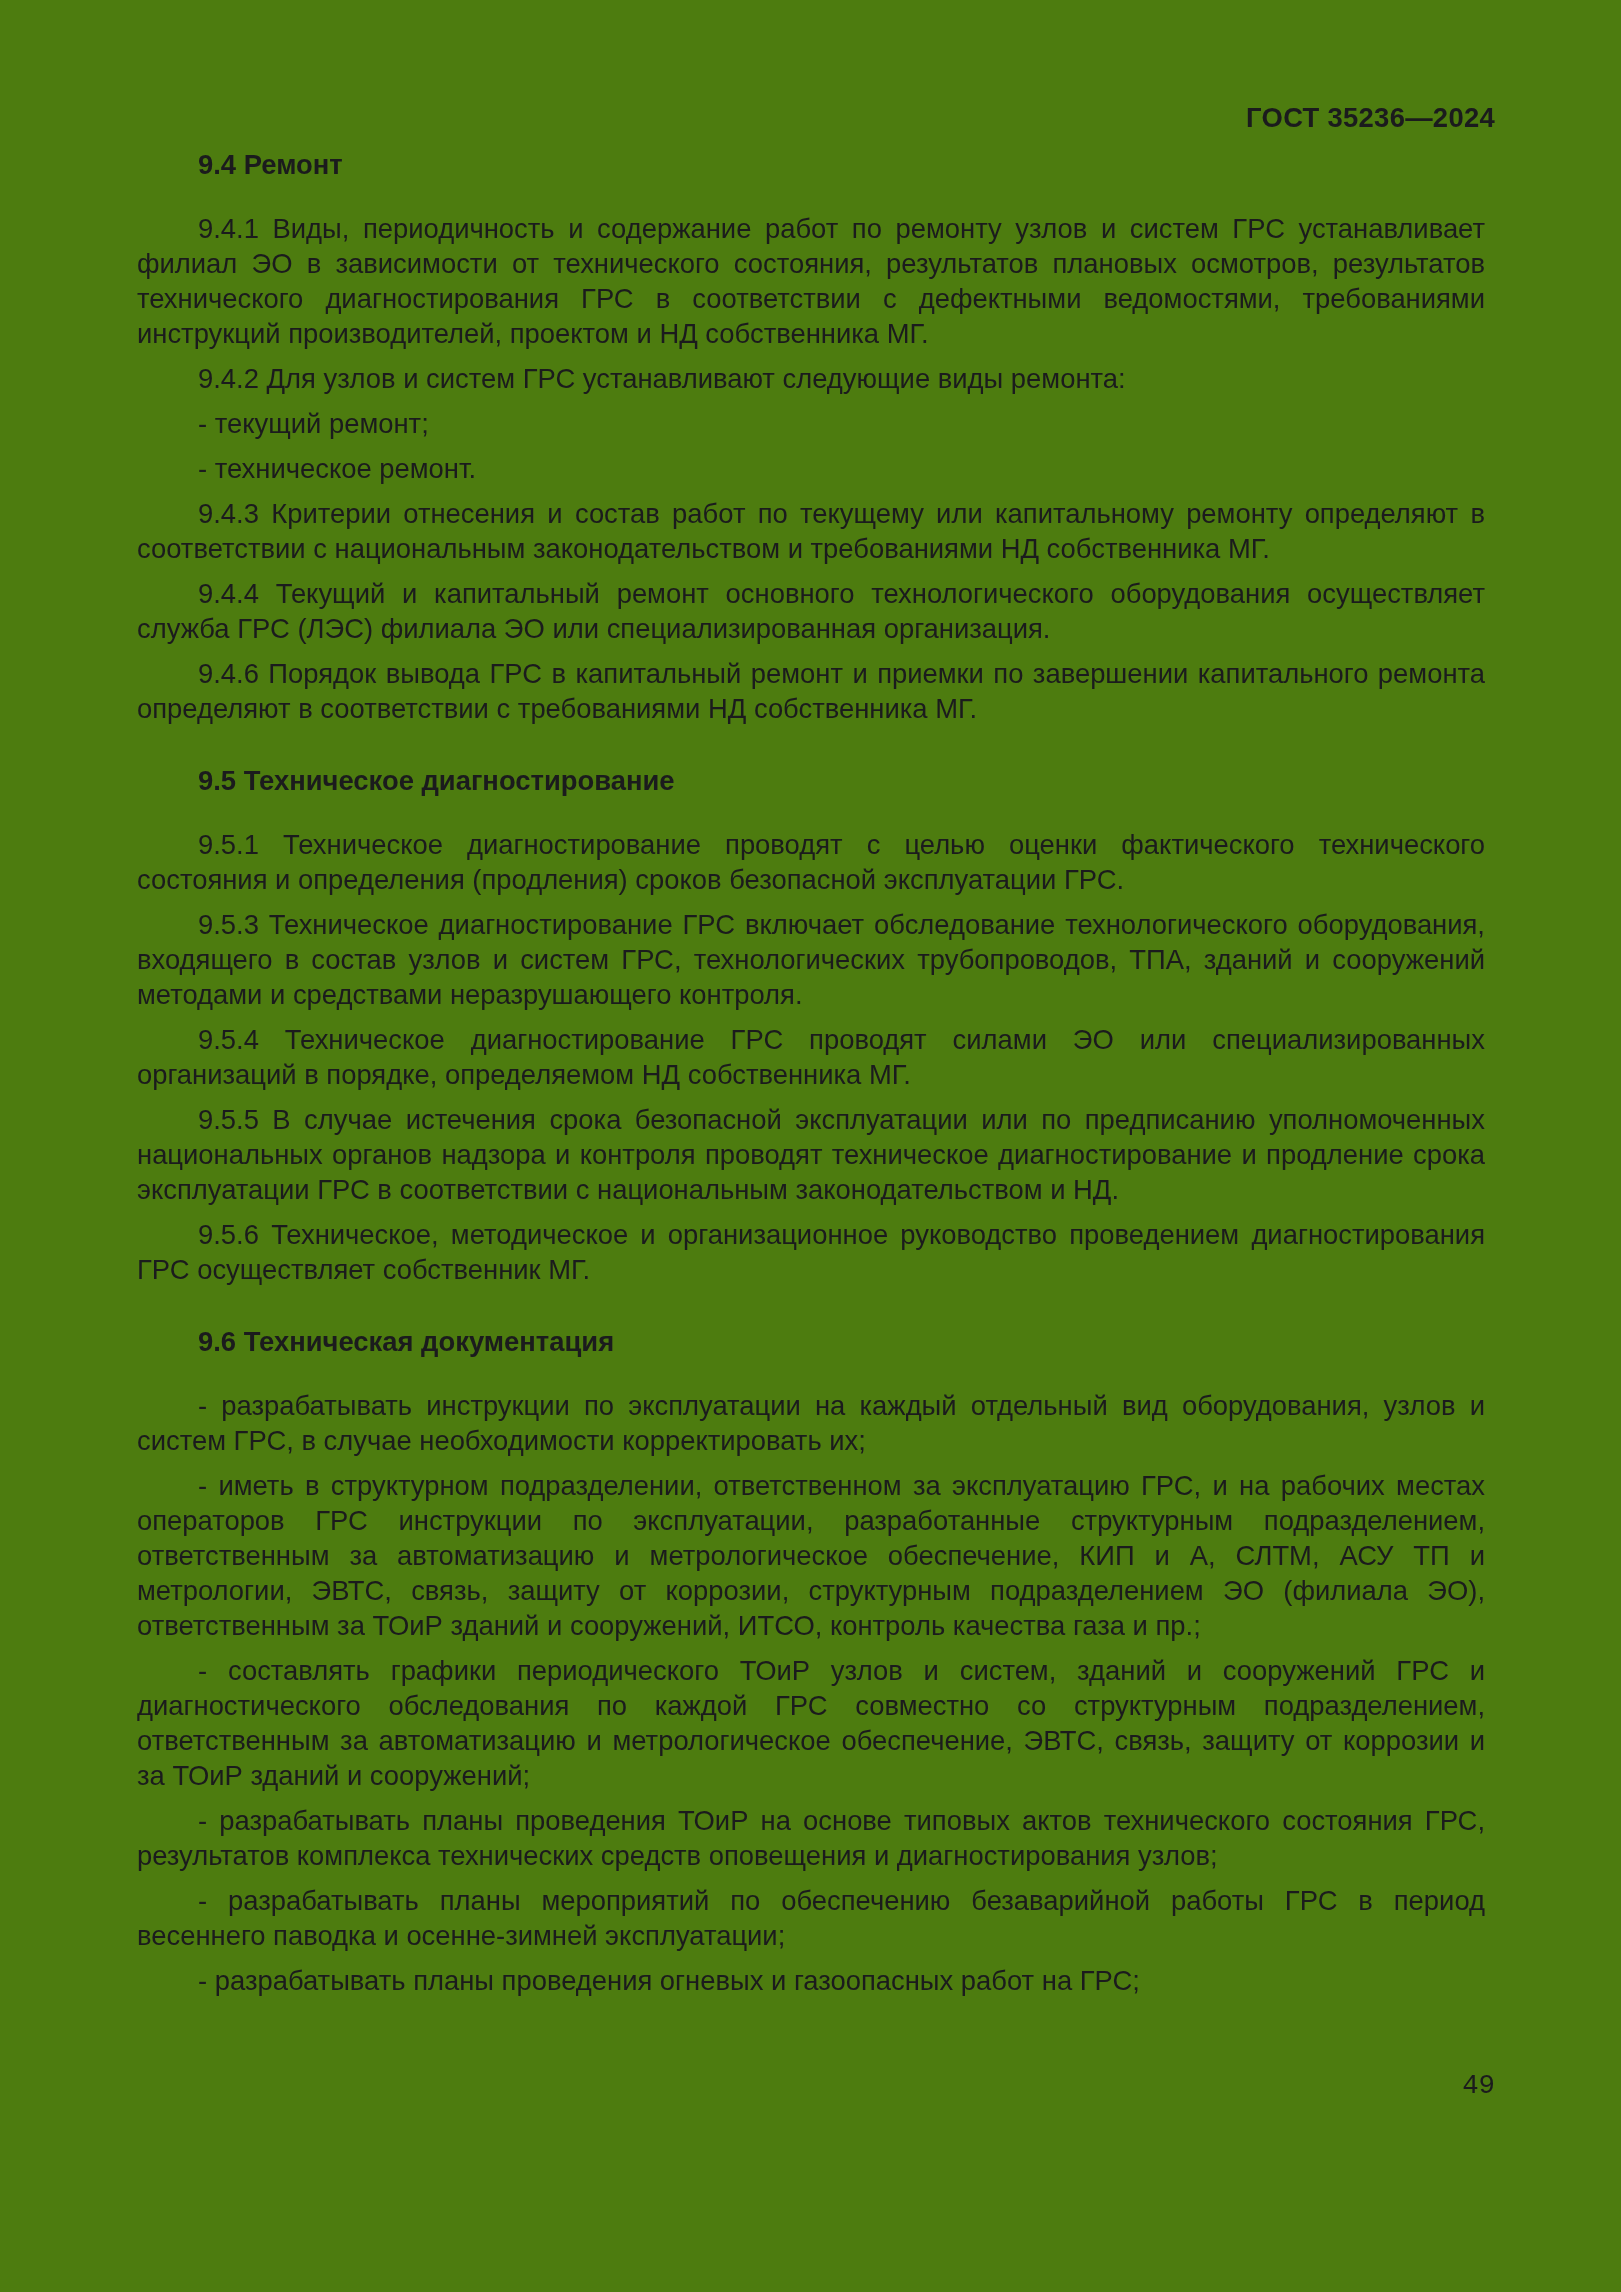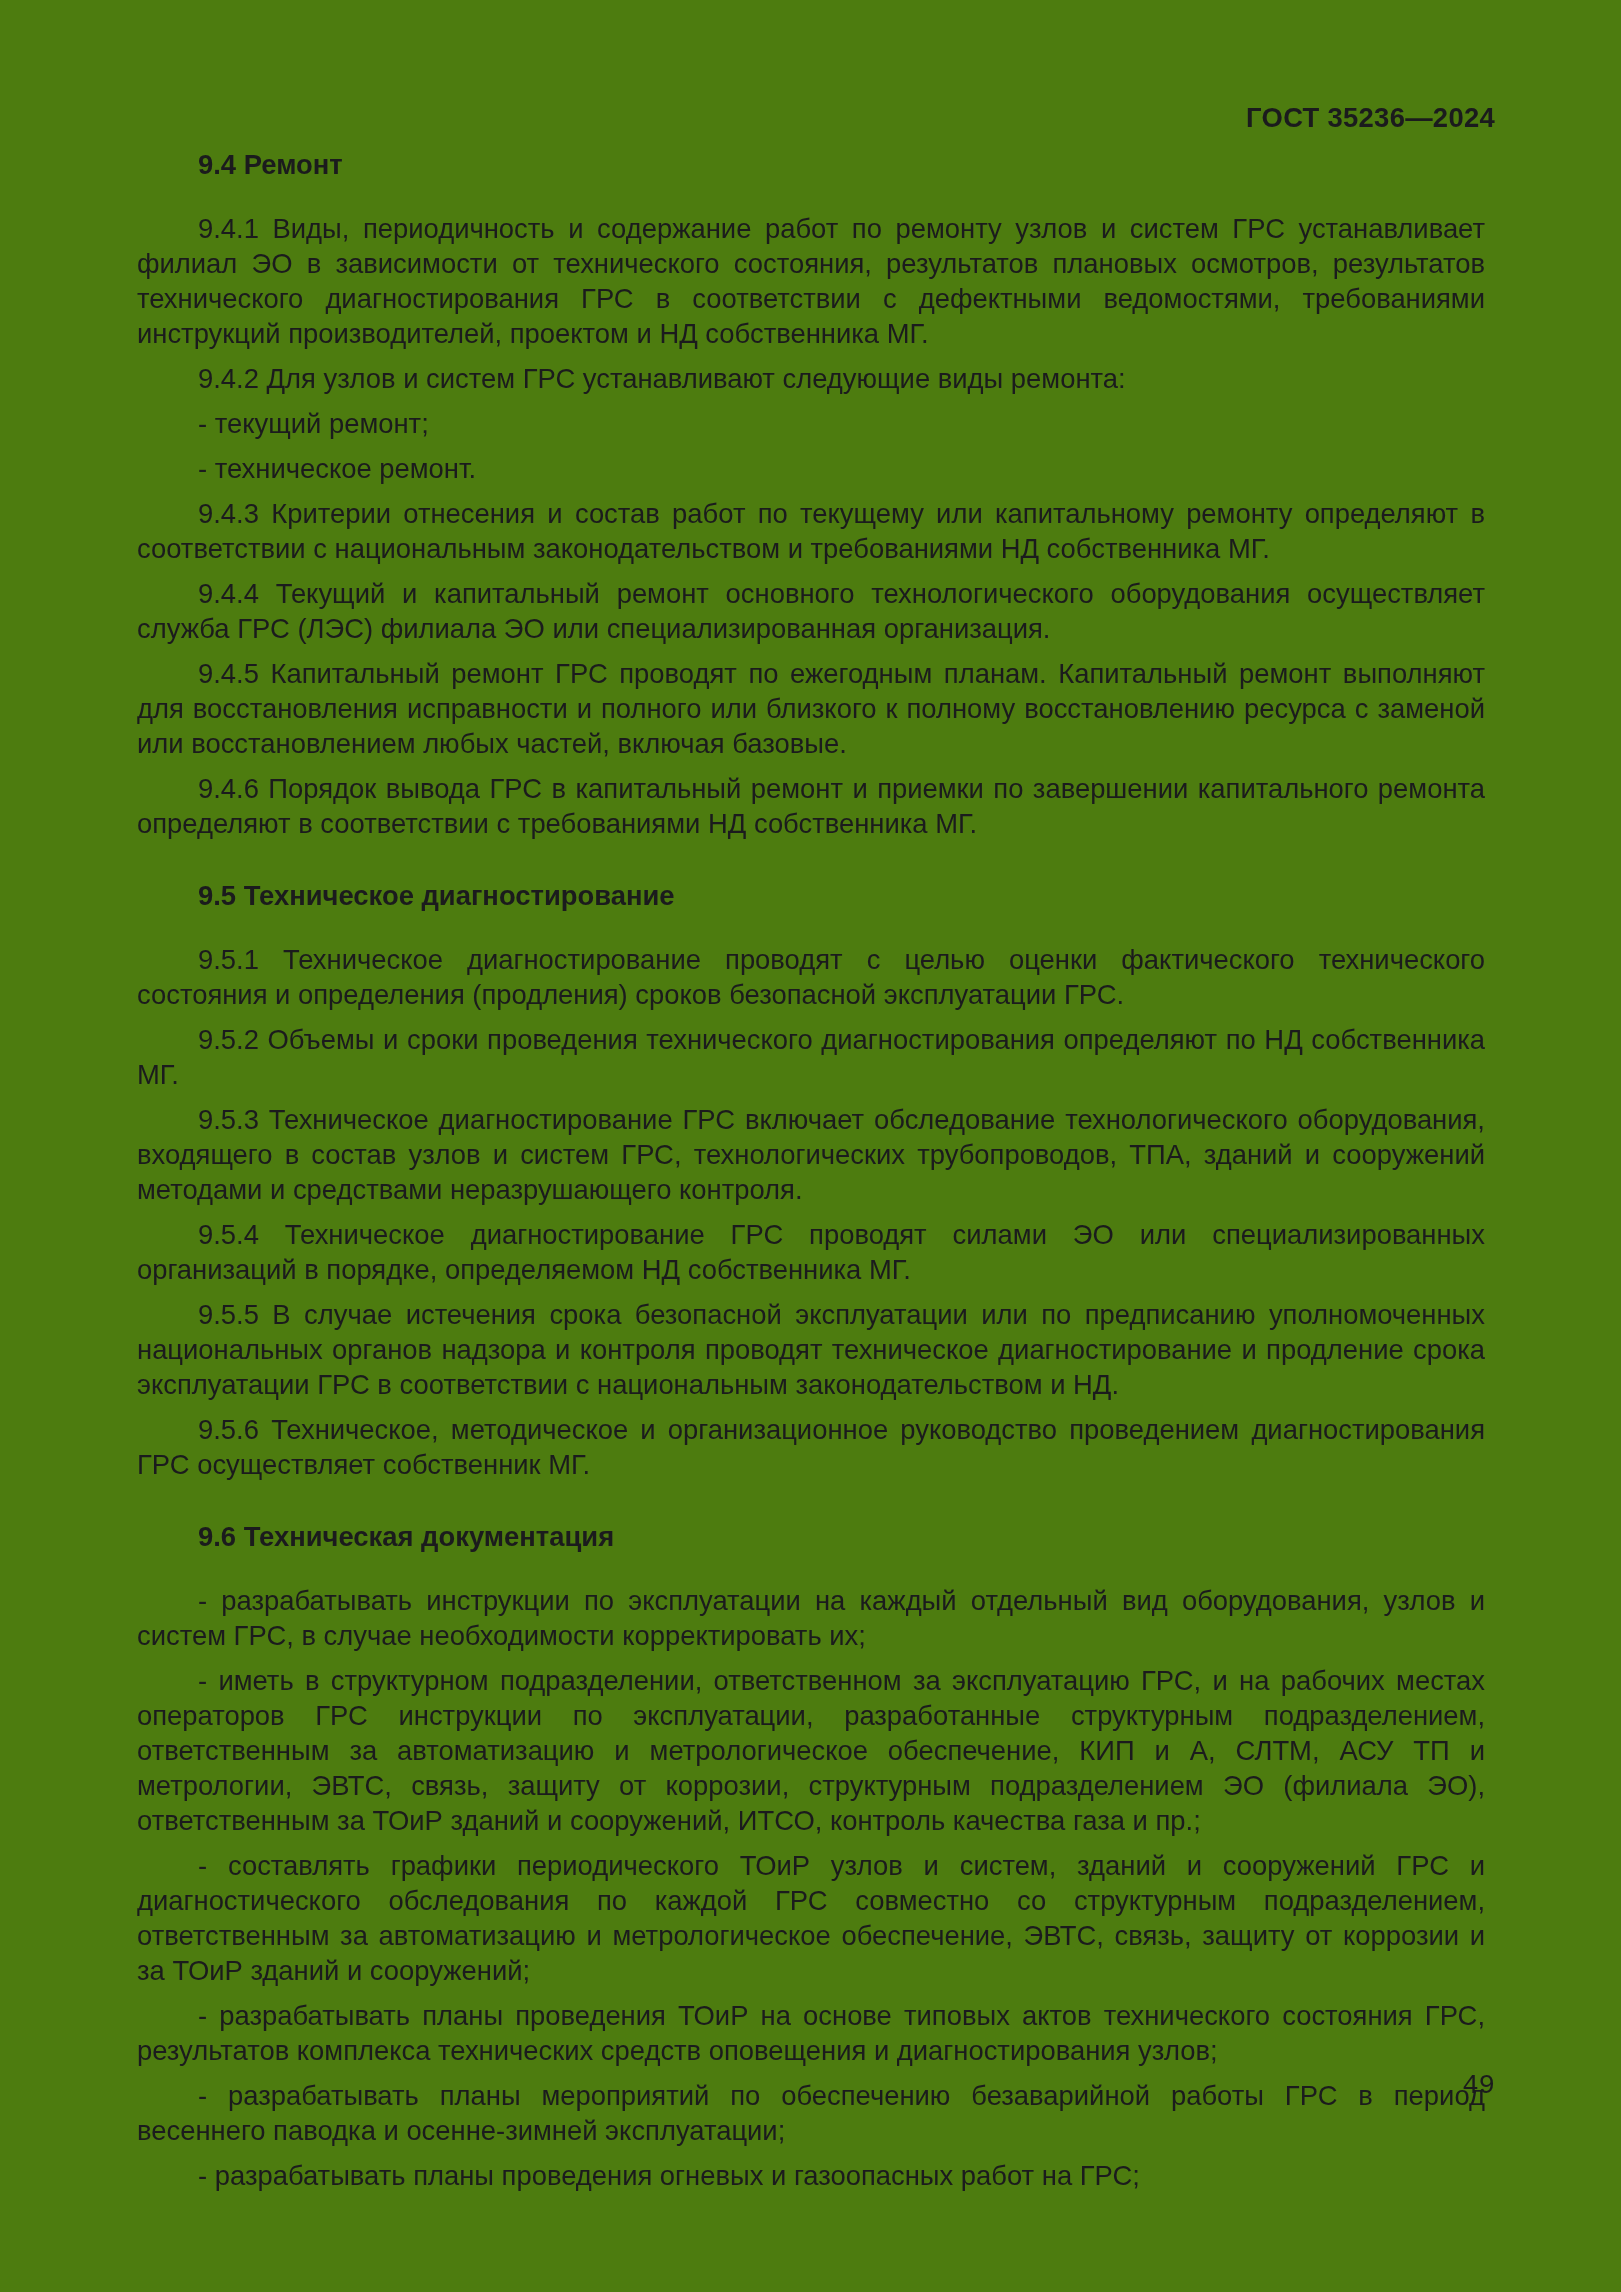--- a/index.html
+++ b/index.html
@@ -70,25 +70,23 @@
   </div>
 
   <div class="content" id="content">
       <div class="block heading">9.4 Ремонт</div>
       <div class="block para">9.4.1 Виды, периодичность и содержание работ по ремонту узлов и систем ГРС устанавливает филиал ЭО в зависимости от технического состояния, результатов плановых осмотров, результатов технического диагностирования ГРС в соответствии с дефектными ведомостями, требованиями инструкций производителей, проектом и НД собственника МГ.</div>
       <div class="block para">9.4.2 Для узлов и систем ГРС устанавливают следующие виды ремонта:</div>
       <div class="block list-item">- текущий ремонт;</div>
       <div class="block list-item">- техническое ремонт.</div>
       <div class="block para">9.4.3 Критерии отнесения и состав работ по текущему или капитальному ремонту определяют в соответствии с национальным законодательством и требованиями НД собственника МГ.</div>
       <div class="block para">9.4.4 Текущий и капитальный ремонт основного технологического оборудования осуществляет служба ГРС (ЛЭС) филиала ЭО или специализированная организация.</div>
-      <div class="block para">9.4.5 Капитальный ремонт ГРС проводят по ежегодным планам. Капитальный ремонт выполняют для восстановления исправности и полного или близкого к полному восстановлению ресурса с заменой или восстановлением любых частей, включая базовые.</div>
       <div class="block para">9.4.6 Порядок вывода ГРС в капитальный ремонт и приемки по завершении капитального ремонта определяют в соответствии с требованиями НД собственника МГ.</div>
       <div class="block heading">9.5 Техническое диагностирование</div>
       <div class="block para">9.5.1 Техническое диагностирование проводят с целью оценки фактического технического состояния и определения (продления) сроков безопасной эксплуатации ГРС.</div>
-      <div class="block para">9.5.2 Объемы и сроки проведения технического диагностирования определяют по НД собственника МГ.</div>
       <div class="block para">9.5.3 Техническое диагностирование ГРС включает обследование технологического оборудования, входящего в состав узлов и систем ГРС, технологических трубопроводов, ТПА, зданий и сооружений методами и средствами неразрушающего контроля.</div>
       <div class="block para">9.5.4 Техническое диагностирование ГРС проводят силами ЭО или специализированных организаций в порядке, определяемом НД собственника МГ.</div>
       <div class="block para">9.5.5 В случае истечения срока безопасной эксплуатации или по предписанию уполномоченных национальных органов надзора и контроля проводят техническое диагностирование и продление срока эксплуатации ГРС в соответствии с национальным законодательством и НД.</div>
       <div class="block para">9.5.6 Техническое, методическое и организационное руководство проведением диагностирования ГРС осуществляет собственник МГ.</div>
       <div class="block heading">9.6 Техническая документация</div>
       <div class="block list-item">- разрабатывать инструкции по эксплуатации на каждый отдельный вид оборудования, узлов и систем ГРС, в случае необходимости корректировать их;</div>
       <div class="block list-item">- иметь в структурном подразделении, ответственном за эксплуатацию ГРС, и на рабочих местах операторов ГРС инструкции по эксплуатации, разработанные структурным подразделением, ответственным за автоматизацию и метрологическое обеспечение, КИП и А, СЛТМ, АСУ ТП и метрологии, ЭВТС, связь, защиту от коррозии, структурным подразделением ЭО (филиала ЭО), ответственным за ТОиР зданий и сооружений, ИТСО, контроль качества газа и пр.;</div>
       <div class="block list-item">- составлять графики периодического ТОиР узлов и систем, зданий и сооружений ГРС и диагностического обследования по каждой ГРС совместно со структурным подразделением, ответственным за автоматизацию и метрологическое обеспечение, ЭВТС, связь, защиту от коррозии и за ТОиР зданий и сооружений;</div>
       <div class="block list-item">- разрабатывать планы проведения ТОиР на основе типовых актов технического состояния ГРС, результатов комплекса технических средств оповещения и диагностирования узлов;</div>
       <div class="block list-item">- разрабатывать планы мероприятий по обеспечению безаварийной работы ГРС в период весеннего паводка и осенне-зимней эксплуатации;</div>

